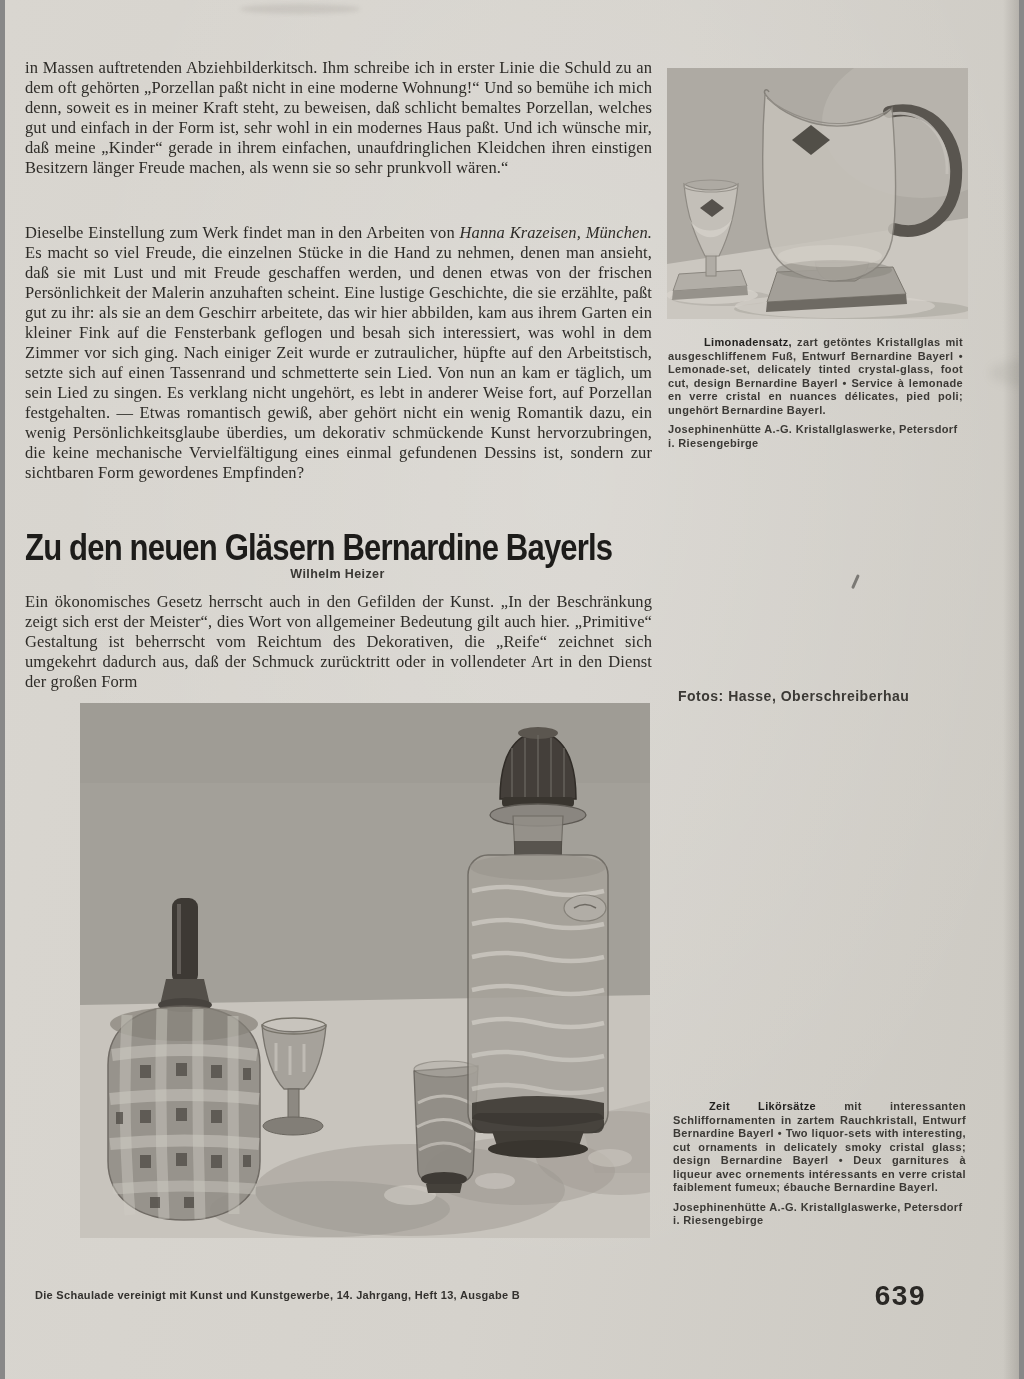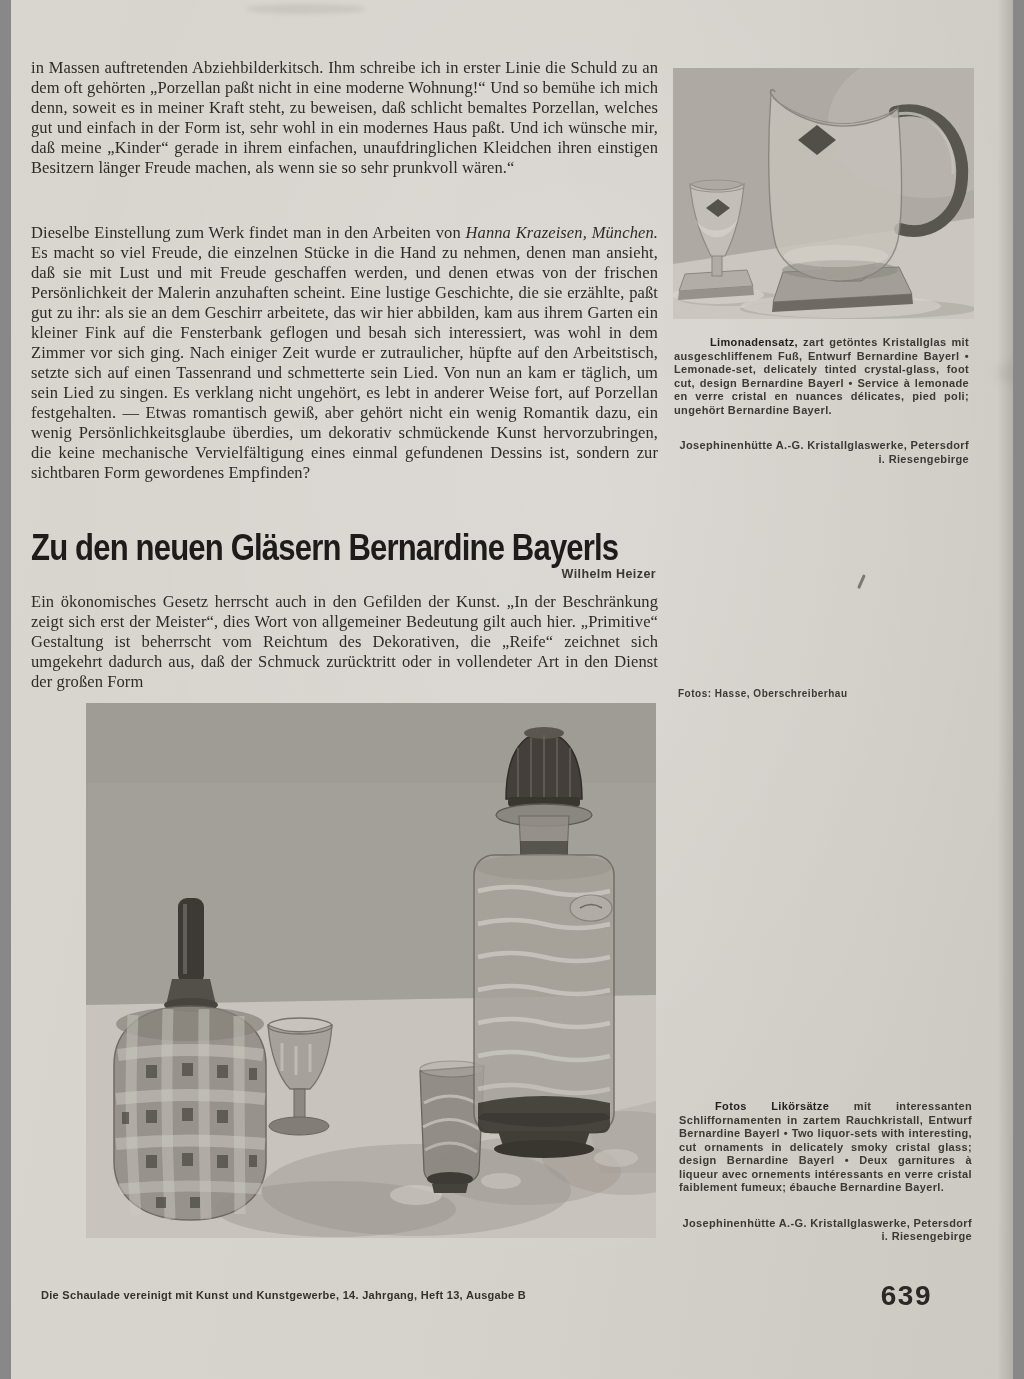--- a/index.html
+++ b/index.html
@@ -6,20 +6,21 @@
   .page{
     position:relative;
     width:1002px;height:1379px;
     margin:0 auto;
     overflow:hidden;
     background:
       radial-gradient(ellipse at 55% 35%, rgba(255,255,255,.16), rgba(0,0,0,0) 65%),
       linear-gradient(100deg,#d9d6d0 0%, #d5d2cc 55%, #ccc9c2 100%);
     font-family:"Liberation Serif", serif;
     color:#2c2a27;
+    padding-left:12px;
   }
   .page::before{
     content:"";position:absolute;top:0;right:0;width:16px;height:100%;
     background:linear-gradient(to left, rgba(60,55,50,.18), rgba(0,0,0,0));
     pointer-events:none;
   }
   .abs{position:absolute;}
   .body-text{
     margin:0;
     width:627px;
@@ -30,39 +31,39 @@
     color:#2e2c28;
   }
   .headline{
     margin:0;white-space:nowrap;
     font-family:"Liberation Sans", sans-serif;
     font-weight:bold;color:#1d1c1a;
     font-size:37px;letter-spacing:-1px;
     transform:scaleX(.84);transform-origin:left center;
   }
   .byline{
-    margin:0;width:625px;text-align:right;
+    margin:0;width:625px;text-align:center;
     font-family:"Liberation Sans", sans-serif;
     font-weight:bold;font-size:12.5px;color:#3a3834;letter-spacing:.4px;
   }
   .caption{
     width:295px;
     font-family:"Liberation Sans", sans-serif;
     font-weight:bold;
     font-size:11px;line-height:13.5px;
     letter-spacing:.35px;
     text-align:justify;
     color:#3b3935;
   }
   .caption p{margin:0;}
-  .caption .company{margin-top:22px;text-align:right;}
+  .caption .company{margin-top:6px;text-align:left;}
   .caption .lead{font-weight:bold;color:#232220;margin-left:36px;}
   .photo-credit{
     font-family:"Liberation Sans", sans-serif;
-    font-weight:bold;font-size:10px;letter-spacing:.5px;color:#3b3935;
+    font-weight:bold;font-size:14px;letter-spacing:.5px;color:#3b3935;margin-left:6px;
   }
   .footer-imprint{
     font-family:"Liberation Sans", sans-serif;
     font-weight:bold;font-size:11px;letter-spacing:.3px;color:#33312e;
   }
   .page-number{
     font-family:"Liberation Sans", sans-serif;
     font-weight:bold;font-size:28px;letter-spacing:1.5px;color:#2a2825;
     width:70px;text-align:right;
   }
@@ -230,20 +231,20 @@
         <path d="M494,205 Q505,198 516,205" stroke="#6d6962" stroke-width="1.5" fill="none"></path>
         <path d="M392,400 Q458,386 524,400 L524,416 Q458,432 392,416 Z" fill="#36322d" opacity=".85"></path>
         <rect x="392" y="410" width="132" height="20" rx="8" fill="#3c3833" opacity=".9"></rect>
         <path d="M412,428 L504,428 L498,446 L418,446 Z" fill="#413d37"></path>
         <ellipse cx="458" cy="446" rx="50" ry="9" fill="#39352f"></ellipse>
       </g>
     </svg>
   </div>
 
   <div class="abs caption" style="left:668px;top:1100px;width:293px;">
-    <p><span class="lead">Fotos Likörsätze</span><span> mit interessanten Schliffornamenten in zartem Rauchkristall, Entwurf Bernardine Bayerl • Two liquor-sets with interesting, cut ornaments in delicately smoky cristal glass; design Bernardine Bayerl • Deux garnitures à liqueur avec ornements intéressants en verre cristal faiblement fumeux; ébauche Bernardine Bayerl.</span></p>
+    <p><span class="lead">Zeit Likörsätze</span><span> mit interessanten Schliffornamenten in zartem Rauchkristall, Entwurf Bernardine Bayerl • Two liquor-sets with interesting, cut ornaments in delicately smoky cristal glass; design Bernardine Bayerl • Deux garnitures à liqueur avec ornements intéressants en verre cristal faiblement fumeux; ébauche Bernardine Bayerl.</span></p>
     <p class="company">Josephinenhütte A.-G. Kristallglaswerke, Petersdorf i. Riesengebirge</p>
   </div>
 
   <div class="abs footer-imprint" style="left:30px;top:1289px;">Die Schaulade vereinigt mit Kunst und Kunstgewerbe, 14. Jahrgang, Heft 13, Ausgabe B</div>
   <div class="abs page-number" style="left:851px;top:1280px;">639</div>
 
 </div>
 
 </body></html>

